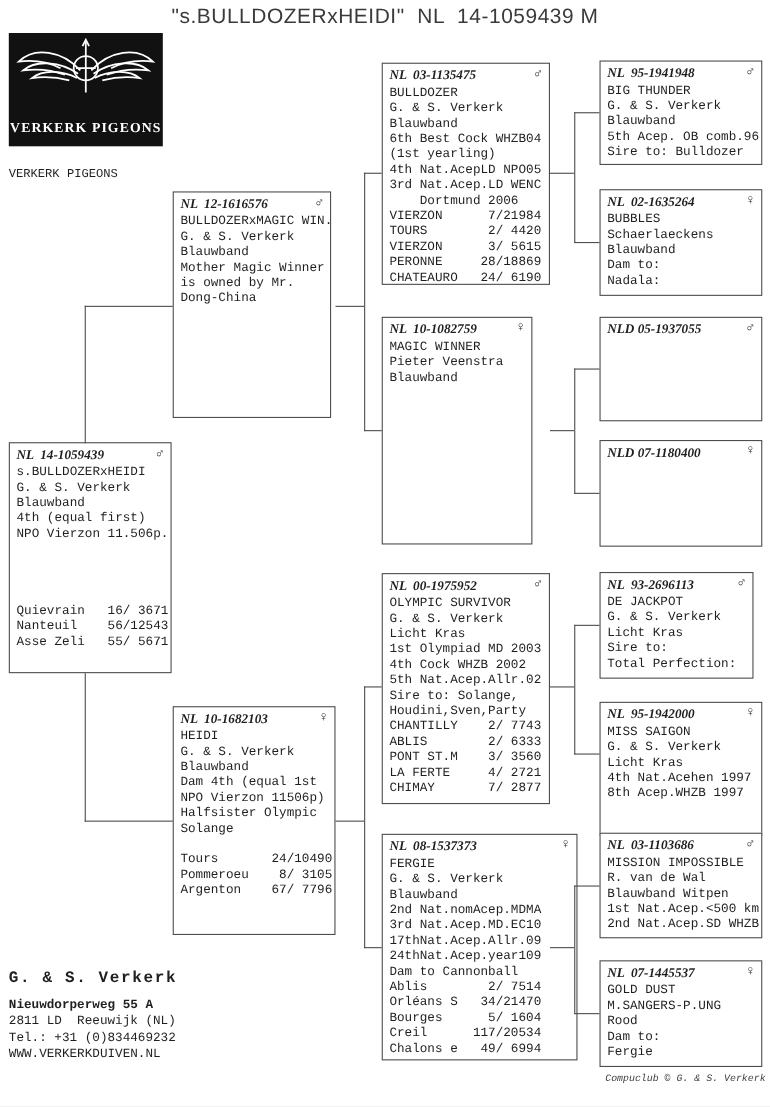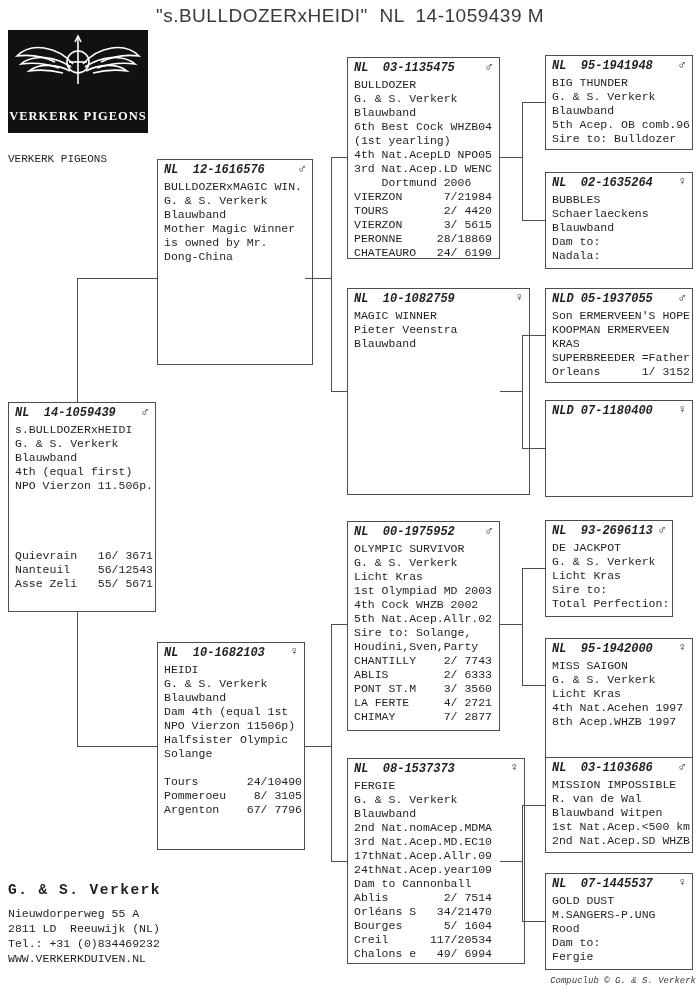--- a/index.html
+++ b/index.html
@@ -24,28 +24,28 @@
     position:relative; color:#fff; font-family:"Liberation Serif","DejaVu Serif",serif;
     font-weight:bold; font-size:12.5px; letter-spacing:1px; margin-bottom:9px; white-space:pre;
   }
   #caption{position:absolute; left:8px; top:153px; font-size:11px; white-space:pre;}
   
   .box{position:absolute; border:1px solid #4d4d4d; background:#fff; box-sizing:border-box;}
   .box-header{
     display:flex; justify-content:space-between; align-items:flex-start;
     padding:3px 6px 0 6px; height:19px; box-sizing:border-box;
   }
-  .ring{font-weight:bold; font-style:italic; font-size:12px; white-space:pre;}
+  .ring{font-weight:bold; font-style:italic; font-size:12px; white-space:pre;font-family:Liberation Serif, serif;}
   .sex{font-size:12.5px; line-height:12px;}
   .box-body{padding:1px 6px; font-size:11.5px; line-height:14px; white-space:pre;}
   .line{position:absolute; background:#4d4d4d;}
   
   #owner{position:absolute; left:8px; top:882px; font-size:14.5px; font-weight:bold; letter-spacing:1.5px; white-space:pre;}
   .addr{position:absolute; left:8px; font-size:11.5px; white-space:pre;}
-  #addr1{top:907px;} #addr2{top:922px;} #addr3{top:937px;} #addr4{top:952px;}
+  #addr1{top:907px;font-weight:bold;} #addr2{top:922px;} #addr3{top:937px;} #addr4{top:952px;}
   #credit{
     position:absolute; right:4px; top:976px; font-size:9px; font-style:italic;
     color:#3d3d3d; white-space:pre;text-align:right;
   }
   
   #watermark{position:absolute; left:0; top:915px; width:600px; height:91px; pointer-events:none;}
   #wm-circle{
     position:absolute; left:3px; top:33px; width:76px; height:76px;
     border:7px solid #ac9f6b; border-radius:50%; box-sizing:border-box;
   }
@@ -101,21 +101,21 @@
 NPO Vierzon 11.506p.
 
 
 
 
 Quievrain   16/ 3671
 Nanteuil    56/12543
 Asse Zeli   55/ 5671</div>
   </div>
 
-  <div class="box" style="left:157px;top:159px;width:156px;height:206px">
+  <div class="box" style="left:157px;top:174px;width:144px;height:206px">
     <div class="box-header">
         <span class="ring">NL  12-1616576</span>
         <span class="sex">♂</span>
       </div>
     <div class="box-body">BULLDOZERxMAGIC WIN.
 G. &amp; S. Verkerk
 Blauwband
 Mother Magic Winner
 is owned by Mr.
 Dong-China</div>
@@ -150,21 +150,21 @@
 (1st yearling)
 4th Nat.AcepLD NPO05
 3rd Nat.Acep.LD WENC
     Dortmund 2006
 VIERZON      7/21984
 TOURS        2/ 4420
 VIERZON      3/ 5615
 PERONNE     28/18869
 CHATEAURO   24/ 6190</div>
   </div>
-  <div class="box" style="left:347px;top:288px;width:183px;height:207px">
+  <div class="box" style="left:347px;top:288px;width:137px;height:207px">
     <div class="box-header">
         <span class="ring">NL  10-1082759</span>
         <span class="sex">♀</span>
       </div>
     <div class="box-body">MAGIC WINNER
 Pieter Veenstra
 Blauwband</div>
   </div>
   <div class="box" style="left:347px;top:521px;width:153px;height:210px">
     <div class="box-header">
@@ -225,33 +225,28 @@
 Schaerlaeckens
 Blauwband
 Dam to:
 Nadala:</div>
   </div>
   <div class="box" style="left:545px;top:288px;width:148px;height:95px">
     <div class="box-header">
         <span class="ring">NLD 05-1937055</span>
         <span class="sex">♂</span>
       </div>
-    <div class="box-body">Son ERMERVEEN'S HOPE
-KOOPMAN ERMERVEEN
-KRAS
-SUPERBREEDER =Father
-Orleans      1/ 3152</div>
   </div>
   <div class="box" style="left:545px;top:400px;width:148px;height:97px">
     <div class="box-header">
         <span class="ring">NLD 07-1180400</span>
         <span class="sex">♀</span>
       </div>
   </div>
-  <div class="box" style="left:545px;top:520px;width:128px;height:97px">
+  <div class="box" style="left:545px;top:520px;width:140px;height:97px">
     <div class="box-header">
         <span class="ring">NL  93-2696113</span>
         <span class="sex">♂</span>
       </div>
     <div class="box-body">DE JACKPOT
 G. &amp; S. Verkerk
 Licht Kras
 Sire to:
 Total Perfection:</div>
   </div>

